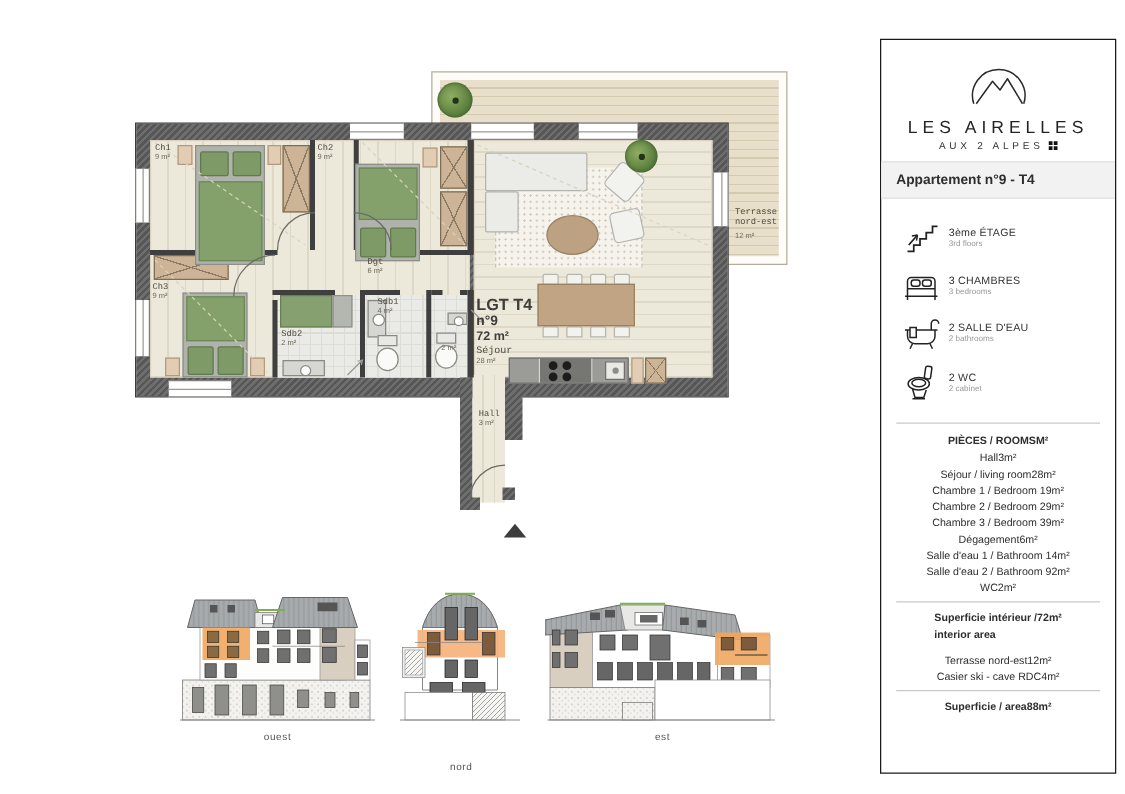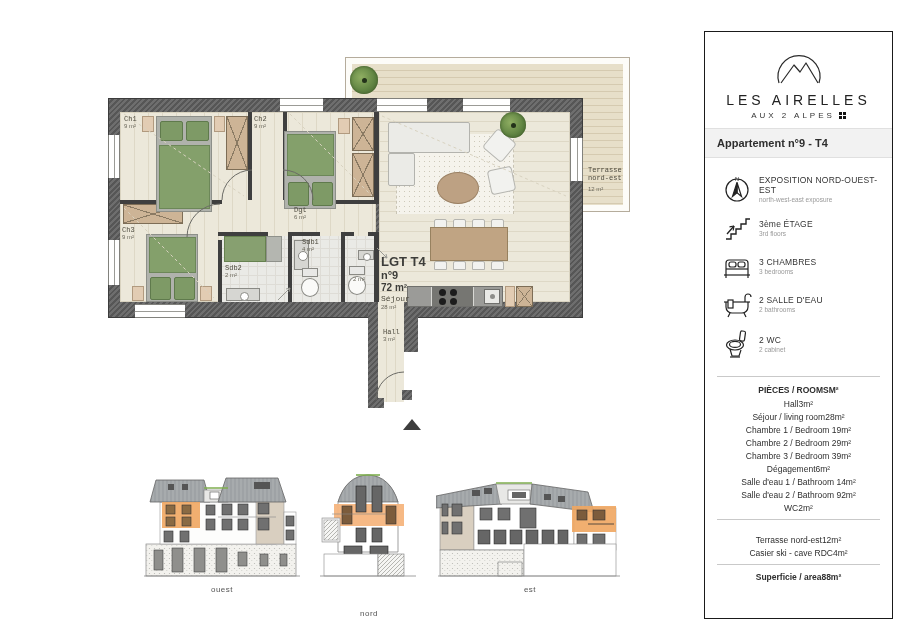--- a/index.html
+++ b/index.html
@@ -254,21 +254,21 @@
     <div class="room-label">Sdb2</div>
       <div class="room-area">2 m²</div>
   </div>
   <div class="abs" style="left:353px;top:276px;">
     <div class="room-area">2 m²</div>
   </div>
   <div class="abs" style="left:383px;top:328px;">
     <div class="room-label">Hall</div>
       <div class="room-area">3 m²</div>
   </div>
-  <div class="abs" style="left:381px;top:237px;width:70px;margin-top:18px;">
+  <div class="abs" style="left:381px;top:237px;width:70px;">
     <div class="unit-label" style="font-size:13px;line-height:14px;">LGT T4</div>
     <div class="unit-label" style="font-size:11px;line-height:13px;">n°9</div>
     <div class="unit-label" style="font-size:10px;line-height:12px;">72 m²</div>
     <div class="room-label" style="font-size:8px;line-height:10px;">Séjour</div>
     <div class="room-area">28 m²</div>
   </div>
 
   <div class="abs tri-up" style="left:403px;top:419px;"></div>
 
   <svg class="abs" style="left:138px;top:472px;" width="168" height="112" viewBox="0 0 168 112">
@@ -410,34 +410,20 @@
             <i style="left:4px;top:4px;"></i>
           </span>
       </div>
     </div>
 
     <div class="titleband">Appartement n°9 - T4</div>
 
     <div class="features">
       <div class="feat">
         <span class="ic">
-          <svg width="32" height="32" viewBox="0 0 32 32" fill="none" stroke="#222" stroke-width="1.2">
-            <circle cx="16" cy="17" r="11"></circle>
-            <path d="M16,9.5 L20.5,23.5 L16,19.8 Z" fill="none"></path>
-            <path d="M16,9.5 L11.5,23.5 L16,19.8 Z" fill="#222"></path>
-            <text x="16" y="8" text-anchor="middle" font-size="5.5" stroke="none" fill="#222" font-family="Liberation Sans, sans-serif">N</text>
-          </svg>
-        </span>
-        <span class="tx">
-          <div class="feat-label">EXPOSITION NORD-OUEST-EST</div>
-          <div class="feat-sub">north-west-east exposure</div>
-        </span>
-      </div>
-      <div class="feat">
-        <span class="ic">
           <svg width="32" height="32" viewBox="0 0 32 32" fill="none" stroke="#222" stroke-width="1.4">
             <path d="M5,27 h5 v-5 h5 v-5 h5 v-5 h5 v-5 h4"></path>
             <path d="M6,22 L13,14"></path>
             <path d="M13,14 l-4.5,0.8 M13,14 l-0.8,4.5" stroke-width="1.2"></path>
           </svg>
         </span>
         <span class="tx">
           <div class="feat-label">3ème ÉTAGE</div>
           <div class="feat-sub">3rd floors</div>
         </span>
@@ -531,20 +517,27 @@
         </div>
       <div class="rrow">
           <span>WC</span>
           <span class="v">2m²</span>
         </div>
     </div>
 
     <div class="divider"></div>
 
     <div class="rtable">
+      <div class="rrow rbold">
+        <span>
+          <div class="sub2">Superficie intérieur /</div>
+          <div class="sub2">interior area</div>
+        </span>
+        <span class="v">72m²</span>
+      </div>
       <div style="height:8px;"></div>
       <div class="rrow">
           <span>Terrasse nord-est</span>
           <span class="v">12m²</span>
         </div>
       <div class="rrow">
           <span>Casier ski - cave RDC</span>
           <span class="v">4m²</span>
         </div>
     </div>

